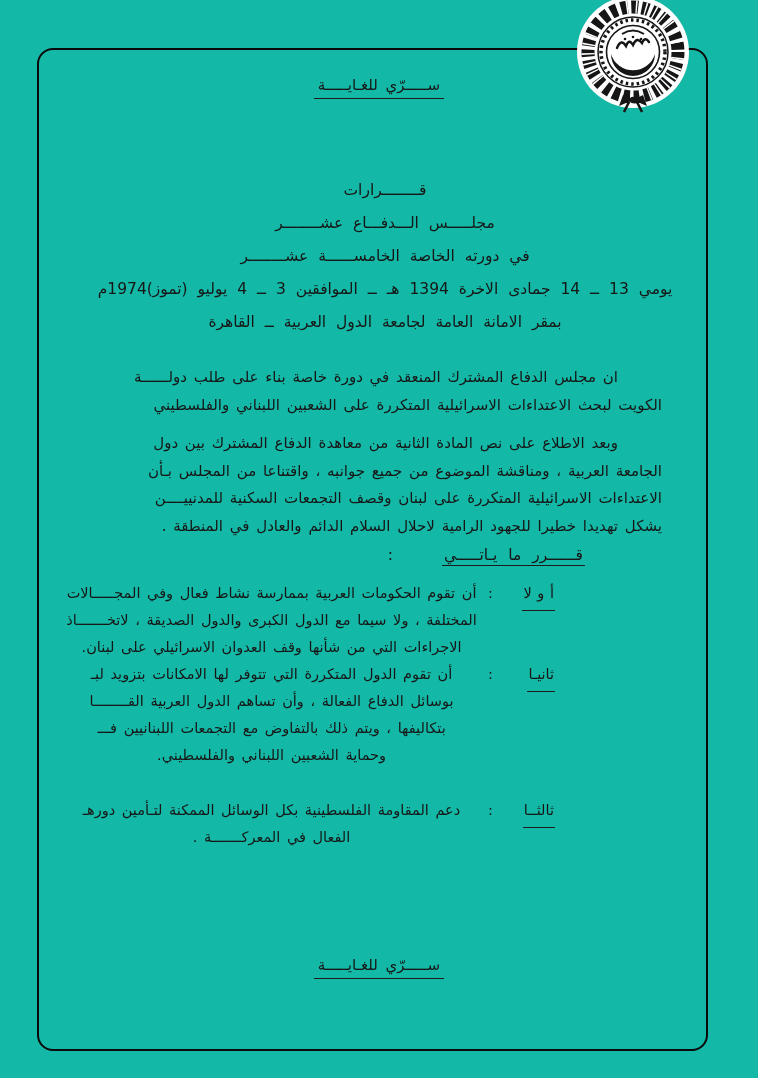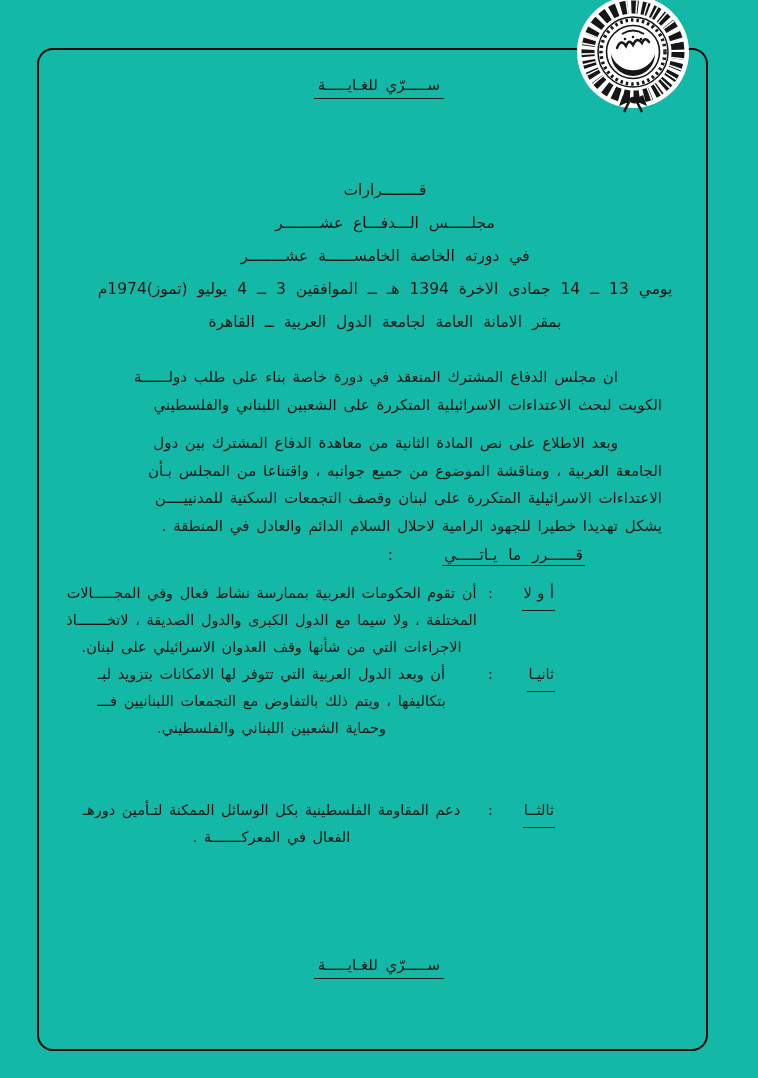--- a/index.html
+++ b/index.html
@@ -187,21 +187,22 @@
       <div class="line">الاجراءات التي من شأنها وقف العدوان الاسرائيلي على لبنان.</div>
     </div>
   </div>
 
   <div class="item item-2">
     <div class="item-label">
       <span>ثانيـا</span>
     </div>
     <div class="item-colon">:</div>
     <div class="item-body">
-      <div class="line">أن وبعد الدول العربية التي تتوفر لها الامكانات بتزويد لبـ</div>
+      <div class="line">أن تقوم الدول المتكررة التي تتوفر لها الامكانات بتزويد لبـ</div>
+      <div class="line">بوسائل الدفاع الفعالة ، وأن تساهم الدول العربية القــــــــا</div>
       <div class="line">بتكاليفها ، ويتم ذلك بالتفاوض مع التجمعات اللبنانيين فـــ</div>
       <div class="line">وحماية الشعبين اللبناني والفلسطيني.</div>
     </div>
   </div>
 
   <div class="item item-3">
     <div class="item-label">
       <span>ثالثــا</span>
     </div>
     <div class="item-colon">:</div>

